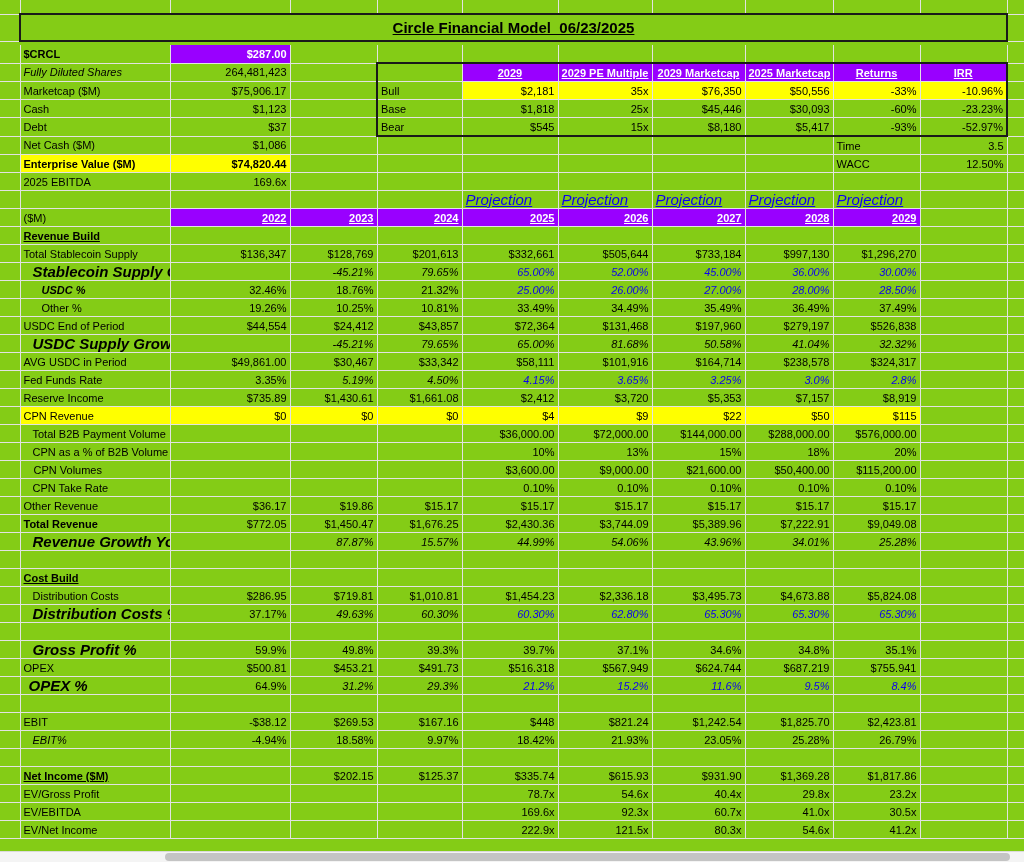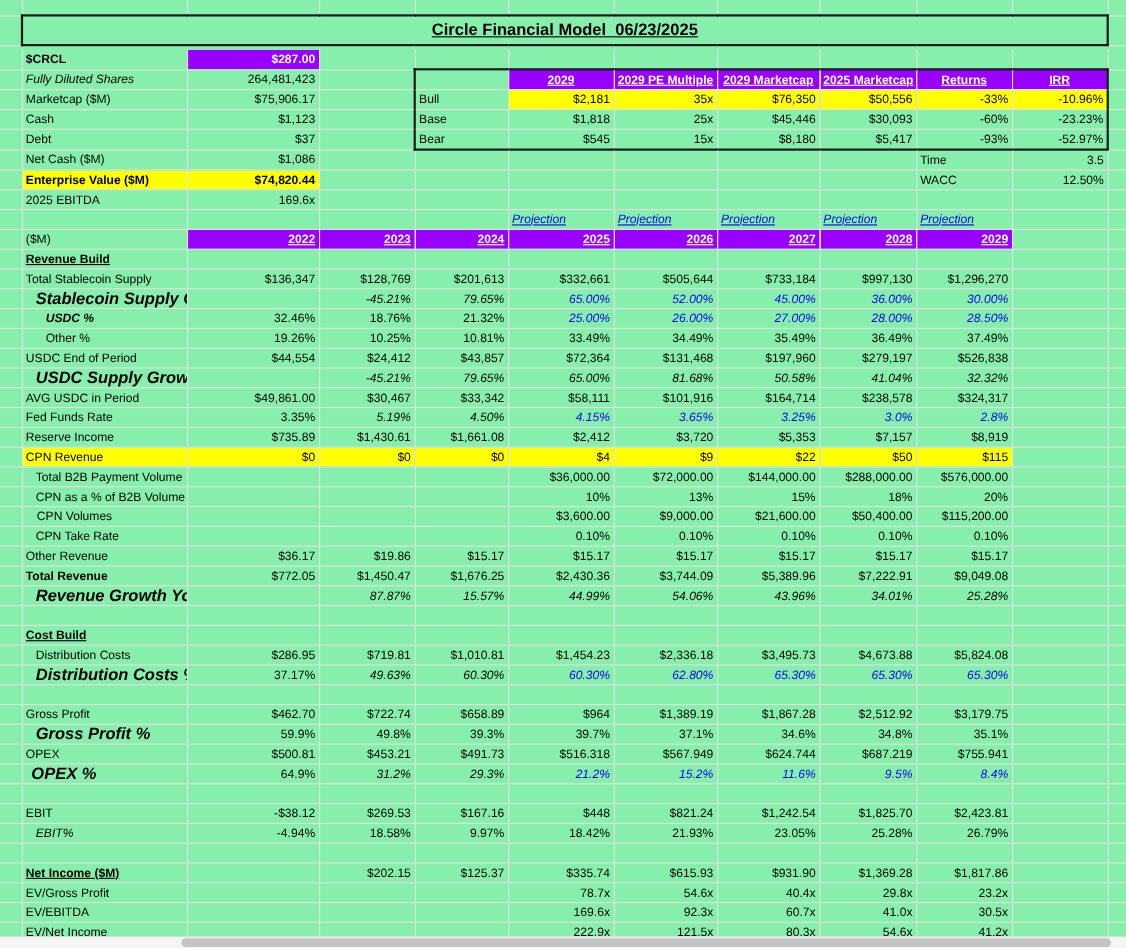--- a/index.html
+++ b/index.html
@@ -3,40 +3,40 @@
 <meta charset="utf-8">
 <style>
   :root{
     --purple:#9900FF; --yellow:#FFFF00; --blue:#0B00F0;
     --grid:#E2E2E2; --border:#1a1a1a;
     --scroll-track:#F4F4F4; --scroll-thumb:#C4C4C4;
   }
   html,body{margin:0;padding:0;background:#fff;}
   #sheet{
     position:relative; width:1024px; height:862px; overflow:hidden;
-    background:#86efac; font-family:"Liberation Sans", sans-serif;
+    background:#84cc16; font-family:"Liberation Sans", sans-serif;
   }
   table{border-collapse:collapse; table-layout:fixed; width:1024px;}
   td{
     border-right:1px solid var(--grid); border-bottom:1px solid var(--grid);
     height:17px; padding:0 3px; font-size:11px; color:#000;
     white-space:nowrap; overflow:hidden; vertical-align:middle;
   }
   tr.h14 td{height:13px;}
   tr.h26 td{height:25px;}
   tr.gap td{height:3px; border-right:none;}
   .num{text-align:right;}
   .lbl{text-align:left;}
   .b{font-weight:bold;}
   .it{font-style:italic;}
   .bi{font-weight:bold; font-style:italic;}
   .bu{font-weight:bold; text-decoration:underline;}
   .sub{font-size:15px; font-weight:bold; font-style:italic;}
   .blue{color:var(--blue); font-style:italic;}
-  .proj{color:var(--blue); font-style:italic; text-decoration:underline; font-size:11px;}
+  .proj{color:var(--blue); font-style:italic; text-decoration:underline; font-size:15px;}
   .purplecell{background:var(--purple); color:#fff; font-weight:bold; text-decoration:underline;}
   .whitebold{color:#fff; font-weight:bold;}
   .yellowcell{background:var(--yellow);}
   .ctr{text-align:center;}
   .bl{border-left:2px solid var(--border);}
   .br{border-right:2px solid var(--border);}
   .bt{border-top:2px solid var(--border);}
   .bb{border-bottom:2px solid var(--border);}
   .title-box{
     border:2px solid var(--border); text-align:center;
@@ -570,34 +570,20 @@
           <td></td>
           <td></td>
           <td></td>
           <td></td>
           <td></td>
           <td></td>
           <td></td>
         </tr>
         <tr>
           <td></td>
-          <td class="lbl" style="padding-left: 3px;">Gross Profit</td>
-          <td class="num">$462.70</td>
-          <td class="num">$722.74</td>
-          <td class="num">$658.89</td>
-          <td class="num">$964</td>
-          <td class="num">$1,389.19</td>
-          <td class="num">$1,867.28</td>
-          <td class="num">$2,512.92</td>
-          <td class="num">$3,179.75</td>
-          <td></td>
-          <td></td>
-        </tr>
-        <tr>
-          <td></td>
           <td class="lbl sub" style="padding-left: 12px;">Gross Profit %</td>
           <td class="num">59.9%</td>
           <td class="num">49.8%</td>
           <td class="num">39.3%</td>
           <td class="num">39.7%</td>
           <td class="num">37.1%</td>
           <td class="num">34.6%</td>
           <td class="num">34.8%</td>
           <td class="num">35.1%</td>
           <td></td>

